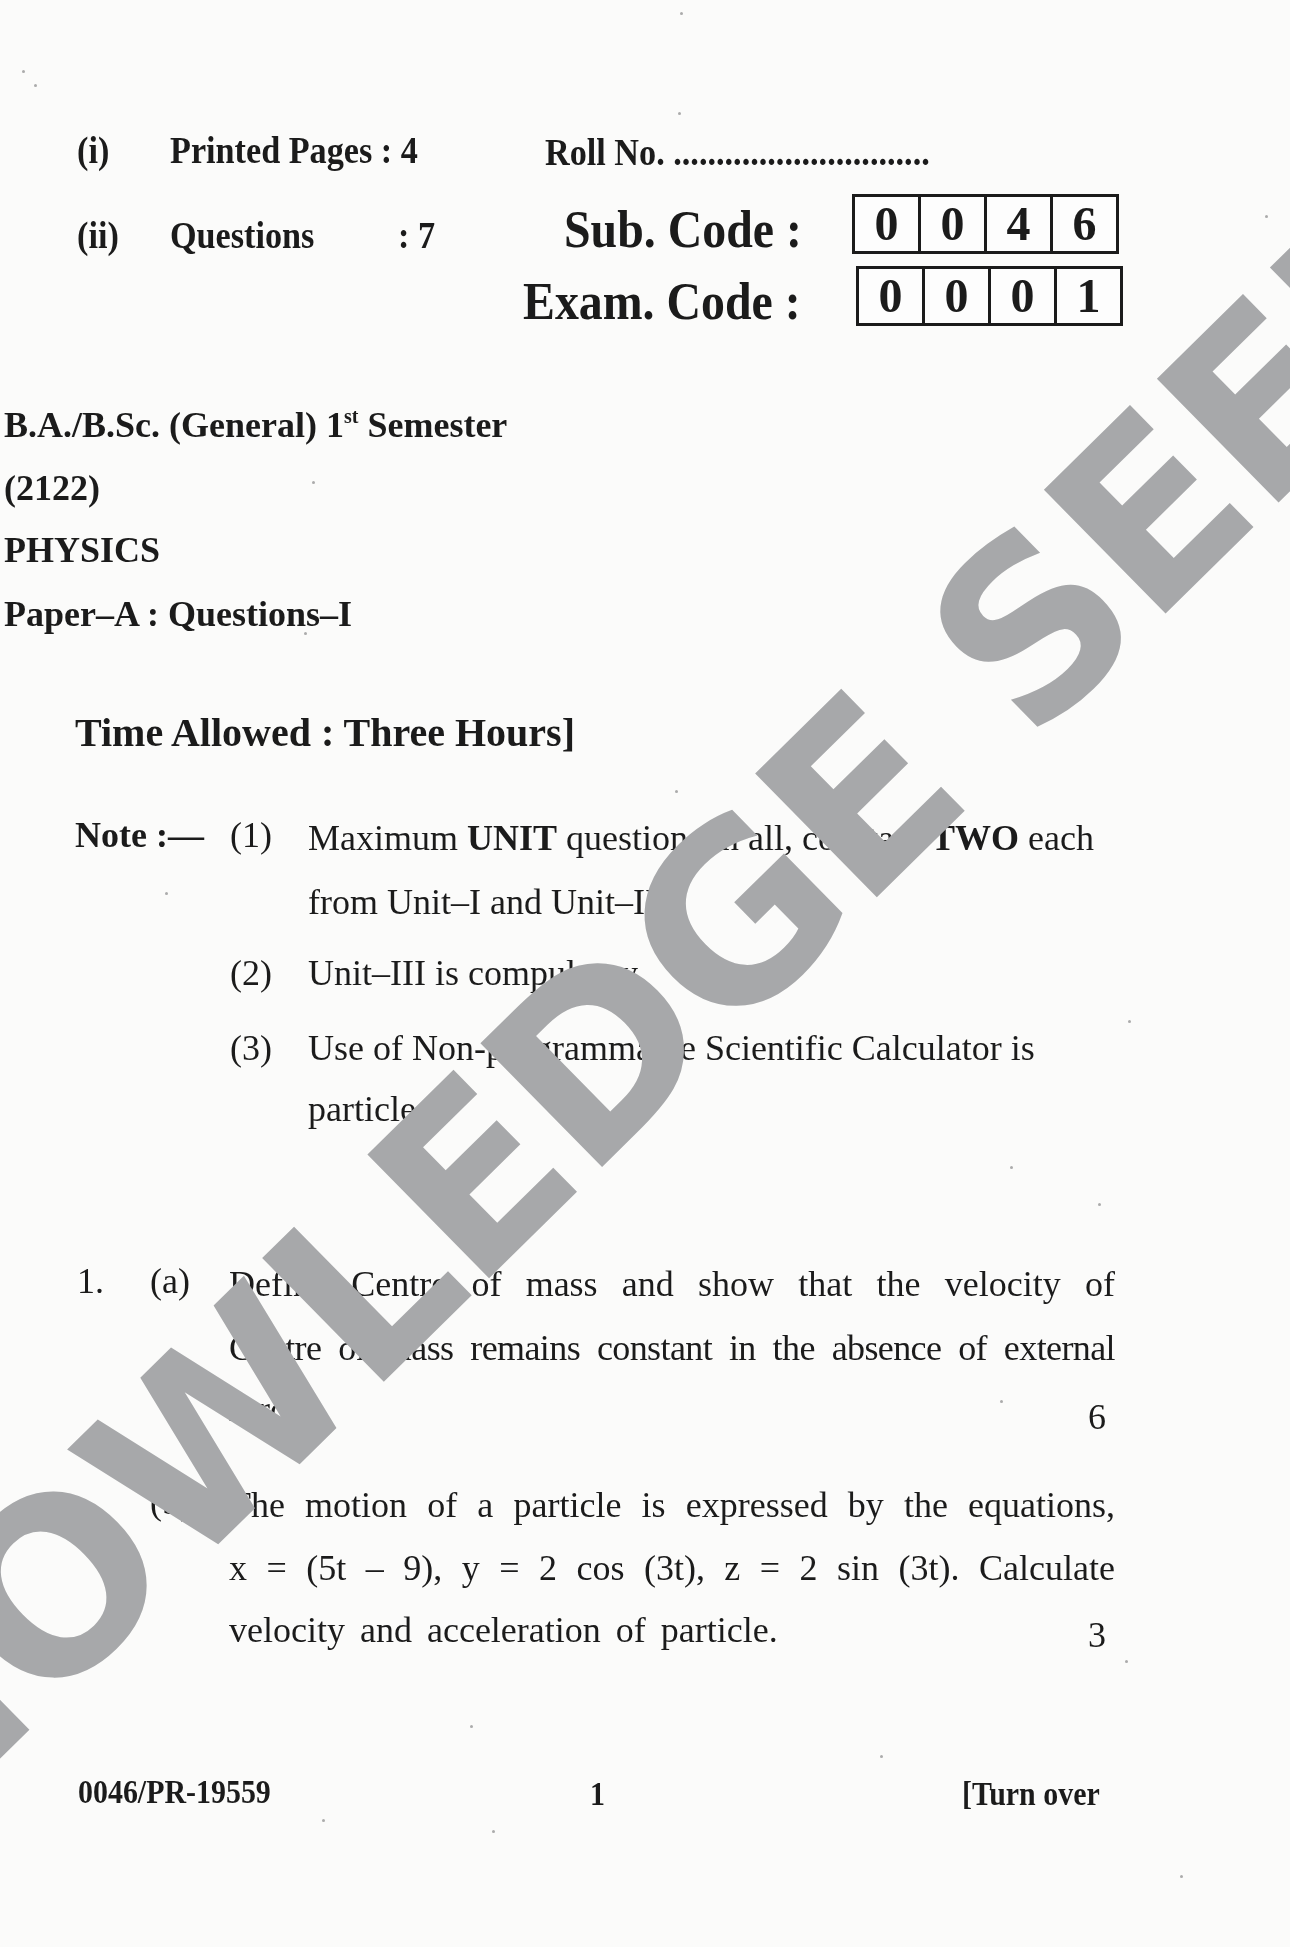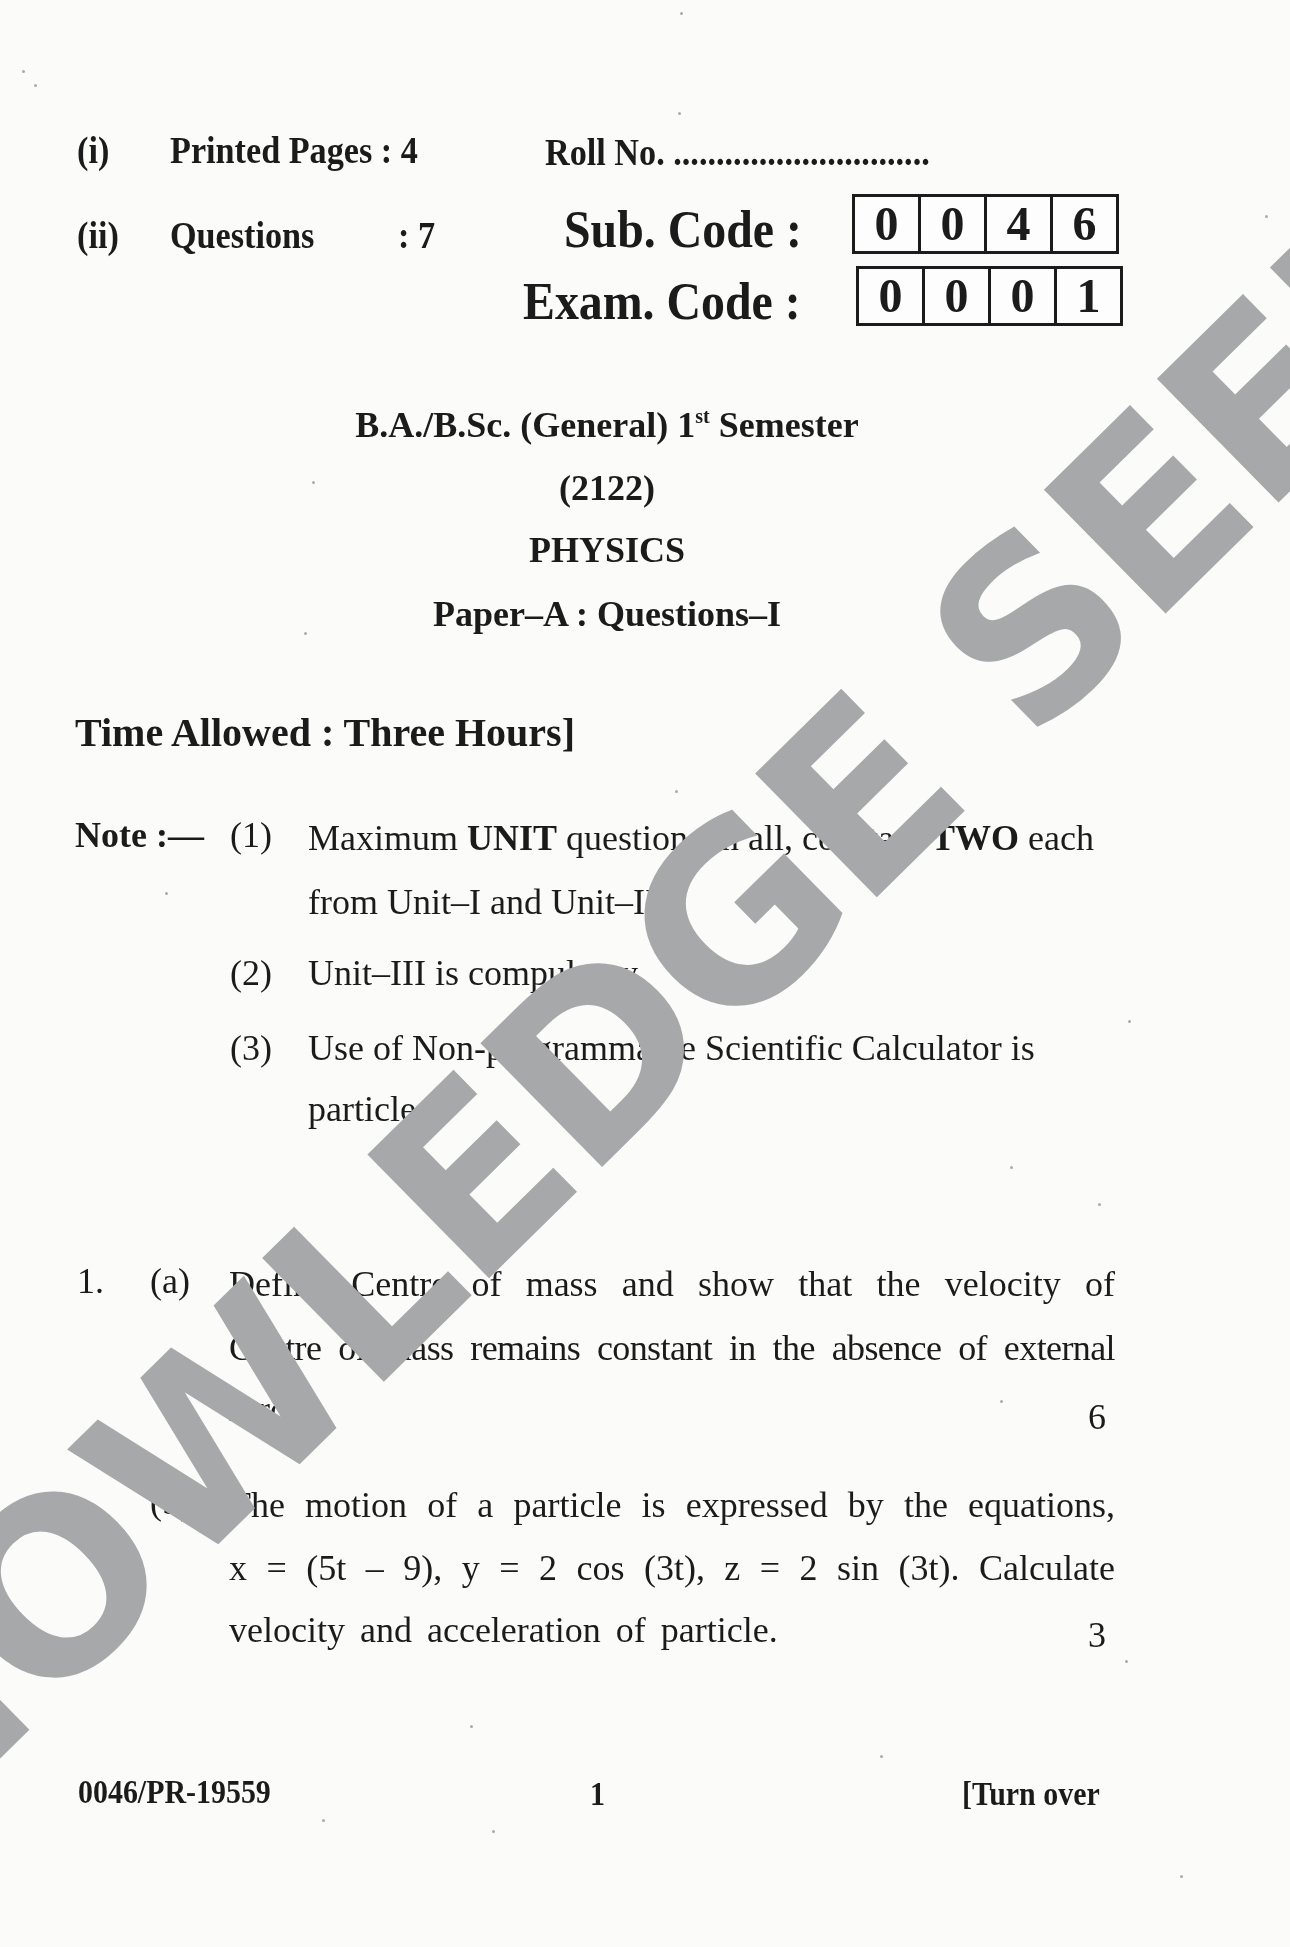--- a/index.html
+++ b/index.html
@@ -12,21 +12,21 @@
   .abs { position: absolute; white-space: nowrap; line-height: 1; }
   .b { font-weight: bold; }
   .hdr { font-size: 38px; font-weight: bold; transform-origin: left top; transform: scaleX(0.9); }
   .code-label { font-size: 52px; font-weight: bold; transform-origin: left top; transform: scaleX(0.92); }
   .codebox { position: absolute; display: flex; border: 3px solid #1b1b1b; background: #fdfdfd; }
   .codebox .cell {
     width: 63px; height: 54px; display: flex; align-items: center; justify-content: center;
     font-size: 48px; font-weight: bold; border-right: 3px solid #1b1b1b; line-height: 1;
   }
   .codebox .cell:last-child { border-right: none; }
-  .title { font-size: 36px; font-weight: bold; left: 12px; width: 1190px; text-align: center; }
+  .title { font-size: 36px; font-weight: bold; left: 4px; width: 1190px; }
   .body-text { font-size: 36px; }
   .marks { font-size: 40px; }
   .footer { font-size: 34px; font-weight: bold; transform-origin: left top; transform: scaleX(0.88); }
   .watermark {
     position: absolute; left: 645px; top: 1010px;
     transform: translate(-50%, -50%) rotate(-44.5deg);
     font-family: "DejaVu Sans", "Liberation Sans", sans-serif;
     font-weight: bold; font-size: 238px; color: #a7a8aa;
     letter-spacing: -4px; white-space: nowrap; line-height: 1;
     pointer-events: none; z-index: 5;

